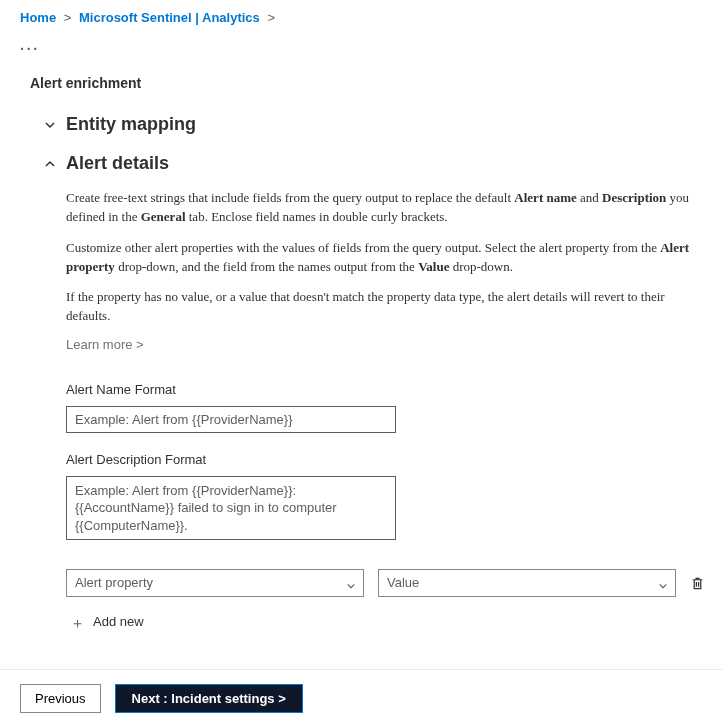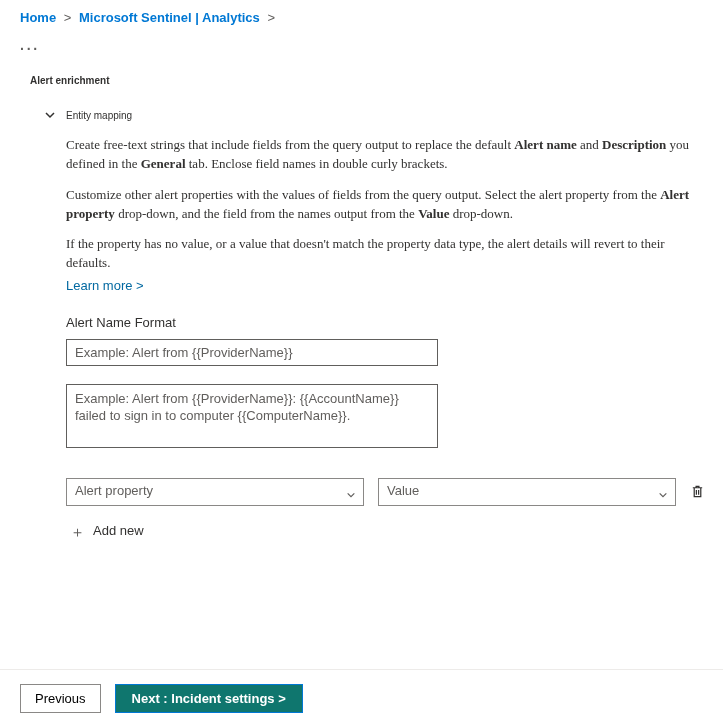--- a/index.html
+++ b/index.html
@@ -24,51 +24,51 @@
     font-size: 26px;
     font-weight: 600;
     color: #323130;
     display: flex;
     align-items: center;
     gap: 20px;
   }
   .page-title .ellipsis { font-size: 14px; color: #605e5c; letter-spacing: 2px; cursor: pointer; padding-top:6px;}
   .section-title {
     padding: 0 30px 14px 30px;
-    font-size: 10px;
+    font-size: 14px;
     font-weight: 600;
   }
   .accordion {
     padding: 0 0 0 44px;
   }
   .acc-item {
     display: flex;
     align-items: center;
     gap: 10px;
     padding: 9px 0;
     cursor: pointer;
   }
   .acc-item .chev {
     width: 12px; height: 12px;
     display: inline-flex; align-items: center; justify-content: center;
   }
   .acc-item .chev svg { width: 12px; height: 12px; stroke: #323130; stroke-width: 1.5; fill: none; }
-  .acc-item .lbl { font-weight: 400; font-size: 10px; }
+  .acc-item .lbl { font-weight: 700; font-size: 18px; }
   .acc-body {
     padding: 6px 28px 0 66px;
     font-size: 13px;
     line-height: 1.45;
     color: #323130;
   }
   .acc-body p { margin-bottom: 12px; font-family: Liberation Serif, serif; }
-  .acc-body .learn { color: #0369a1; text-decoration: none; font-size: 13px; }
-  .field-block { margin-top: 18px; }
+  .acc-body .learn { color: #737373; text-decoration: none; font-size: 13px; }
+  .field-block { margin-top: 26px; }
   .field-label { font-size: 13px; margin-bottom: 6px; color: #323130; }
   .field-input {
-    width: 372px;
+    width: 330px;
     border: 1px solid #605e5c;
     padding: 5px 8px;
     font-size: 13px;
     font-family: inherit;
     color: #323130;
   }
   .field-input::placeholder { color: #605e5c; }
   textarea.field-input { height: 64px; resize: none; line-height: 1.35; }
   .prop-row {
     display: flex;
@@ -125,21 +125,21 @@
   }
   .btn {
     font-size: 13px;
     font-family: inherit;
     padding: 6px 14px;
     border: 1px solid #8a8886;
     background: #fff;
     cursor: pointer;
   }
   .btn-primary {
-    background: #0f766e;
+    background: #0f172a;
     border-color: #0078d4;
     color: #fff;
     font-weight: 600;
     padding: 6px 16px;
   }
 </style>
 </head>
 <body>
 
 <div class="breadcrumb">
@@ -157,38 +157,47 @@
 
 <div class="accordion">
   <div class="acc-item">
     <span class="chev">
         <svg viewBox="0 0 12 12">
           <polyline points="2,4 6,8 10,4"></polyline>
         </svg>
       </span>
     <span class="lbl">Entity mapping</span>
   </div>
+  <div class="acc-item">
+    <span class="chev">
+        <svg viewBox="0 0 12 12">
+          <polyline points="2,8 6,4 10,8"></polyline>
+        </svg>
+      </span>
+    <span class="lbl">Alert details</span>
+  </div>
 </div>
 
 <div class="acc-body">
   <p>
     <span>Create free-text strings that include fields from the query output to replace the default </span><b>Alert name</b><span> and </span><b>Description</b><span> you defined in the </span><b>General</b><span> tab. Enclose field names in double curly brackets.</span>
   </p>
   <p>
     <span>Customize other alert properties with the values of fields from the query output. Select the alert property from the </span><b>Alert property</b><span> drop-down, and the field from the names output from the </span><b>Value</b><span> drop-down.</span>
   </p>
-  <p style="margin-bottom:4px;">If the property has no value, or a value that doesn't match the property data type, the alert details will revert to their defaults.</p>
+  <p style="margin-bottom:10px;">If the property has no value, or a value that doesn't match the property data type, the alert details will revert to their defaults.</p>
   <a href="#" class="learn">Learn more &gt;</a>
 
   <div class="field-block">
     <div class="field-label">Alert Name Format</div>
     <input class="field-input" type="text" placeholder="Example: Alert from {{ProviderName}}" style="">
   </div>
 
   <div class="field-block" style="margin-top:18px;">
+    <div class="field-label">Alert Description Format</div>
     <textarea class="field-input" placeholder="Example: Alert from {{ProviderName}}: {{AccountName}} failed to sign in to computer {{ComputerName}}." style=""></textarea>
   </div>
 
   <div class="prop-row">
     <div class="dropdown">
       <div class="dropdown-ctl">
           <span>Alert property</span>
         </div>
       <span class="dd-caret"><svg viewBox="0 0 12 12">
             <polyline points="2,4 6,8 10,4"></polyline>

